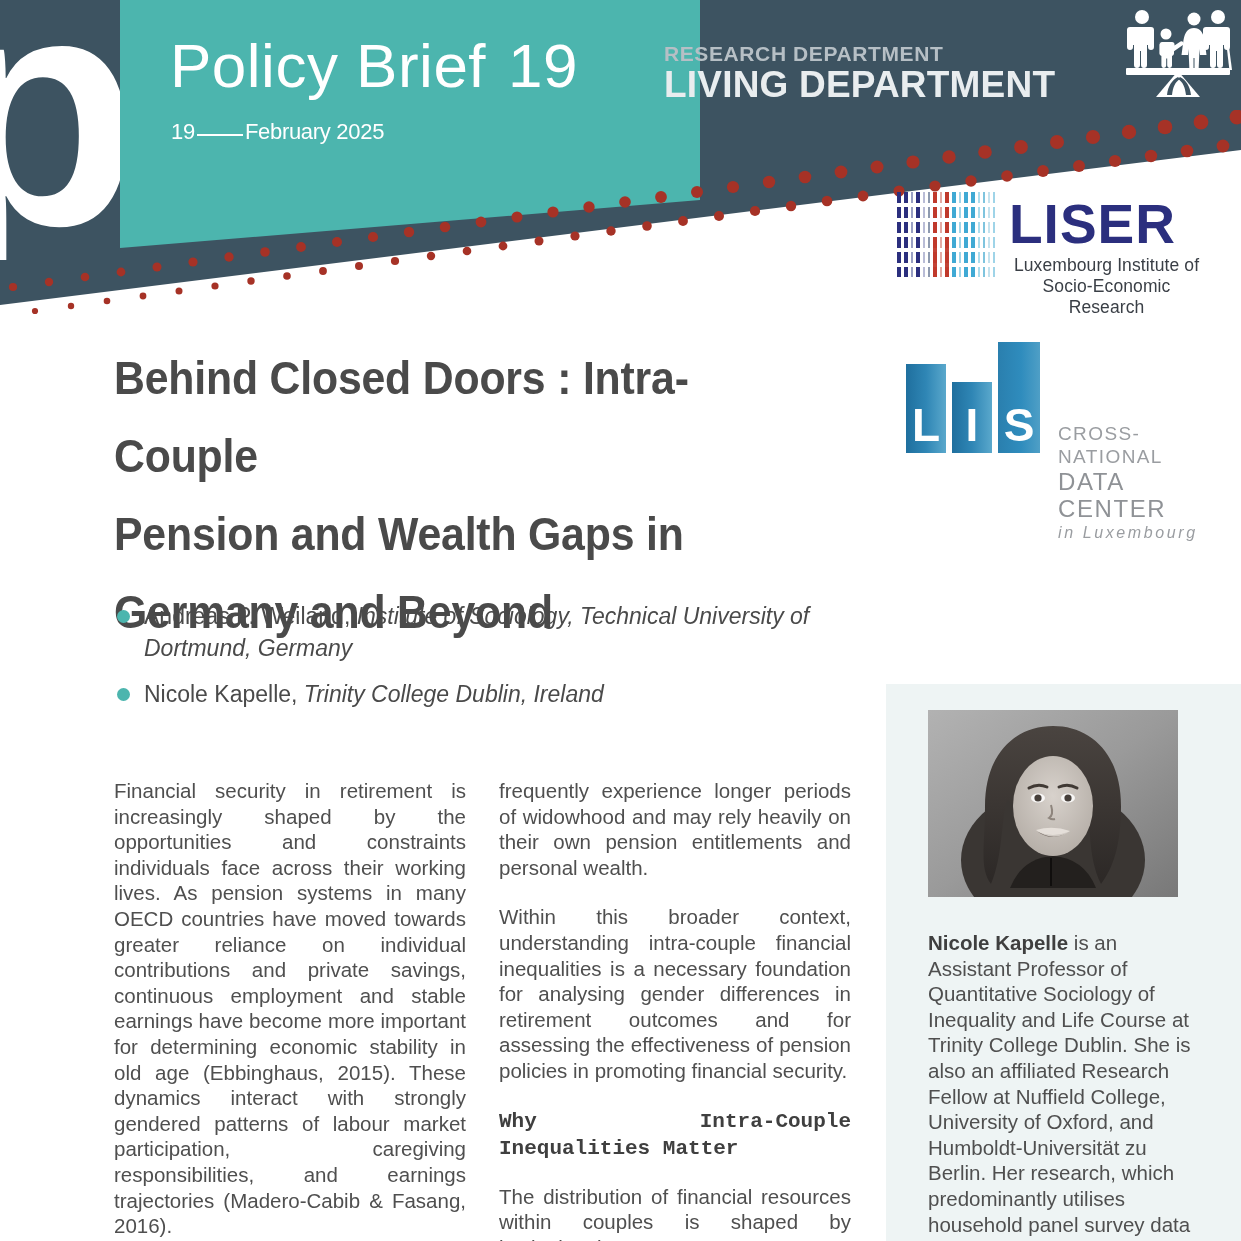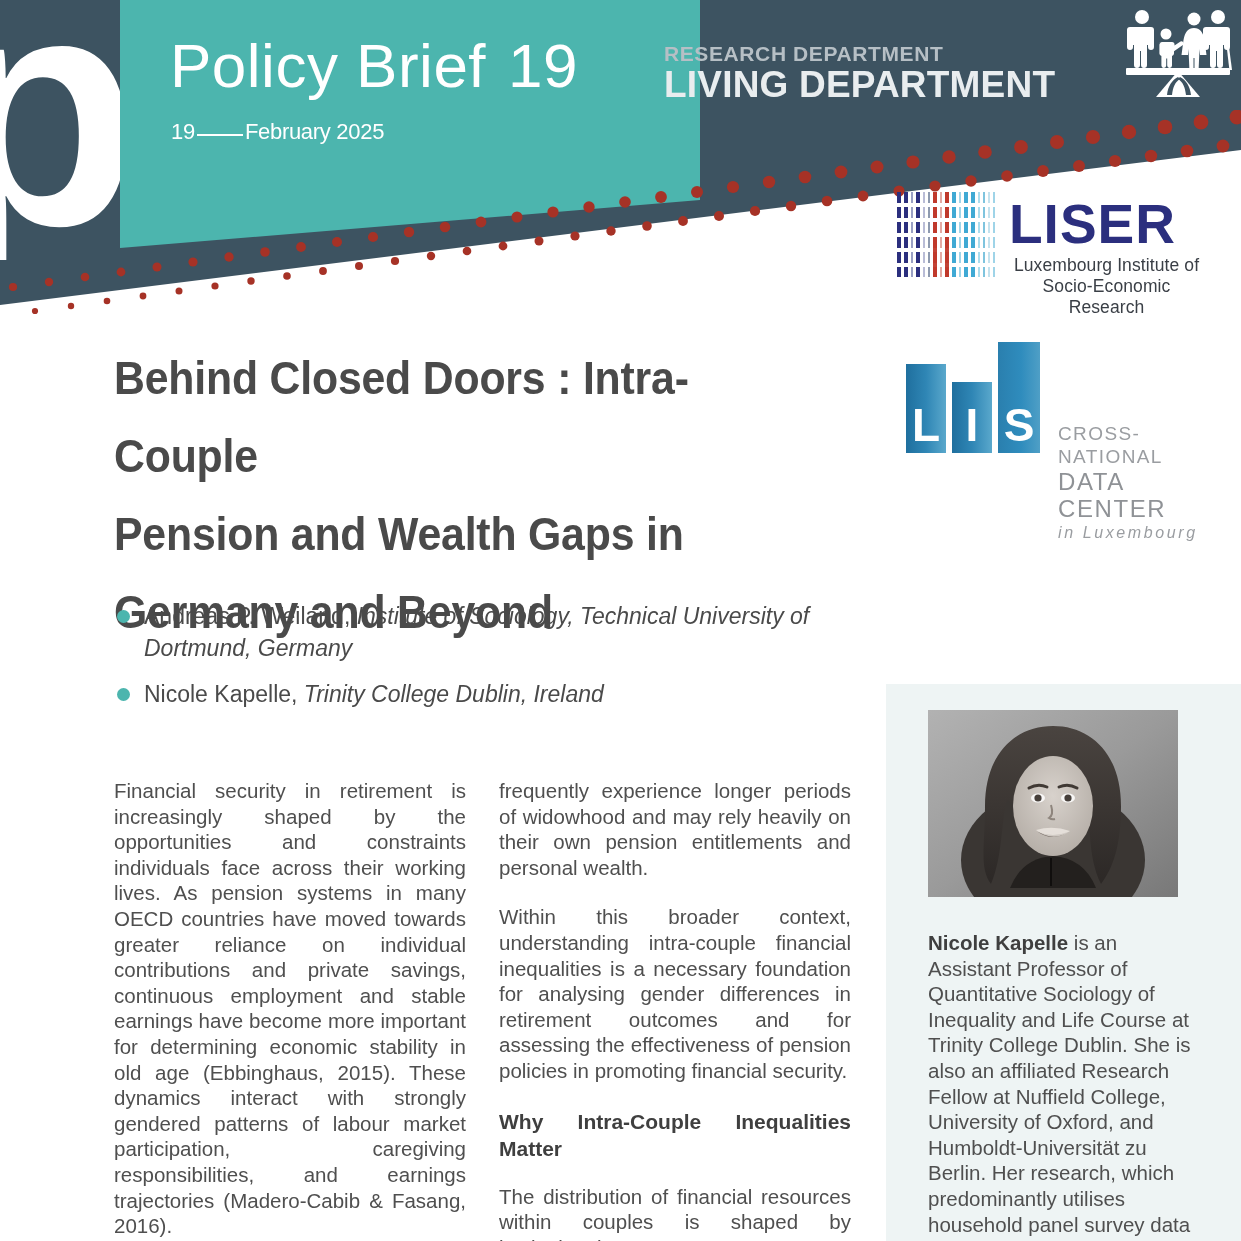--- a/index.html
+++ b/index.html
@@ -141,20 +141,21 @@
     line-height:25.6px;
     text-align:justify;
   }
   .col.c1 { left:114px; }
   .col.c2 { left:499px; }
   .col p { margin:0 0 24px 0; }
   .col h3 {
     font-size:21px; font-weight:700; color:#3f3f3f;
     line-height:27px; margin:8px 0 22px 0;
     text-align:justify;
+    font-family:Liberation Mono, monospace;
   }
 
   
   .sidebar {
     position:absolute; left:886px; top:684px;
     width:355px; height:585px;
     background:#eef4f4;
   }
   .bio-photo {
     position:absolute; left:42px; top:26px;

